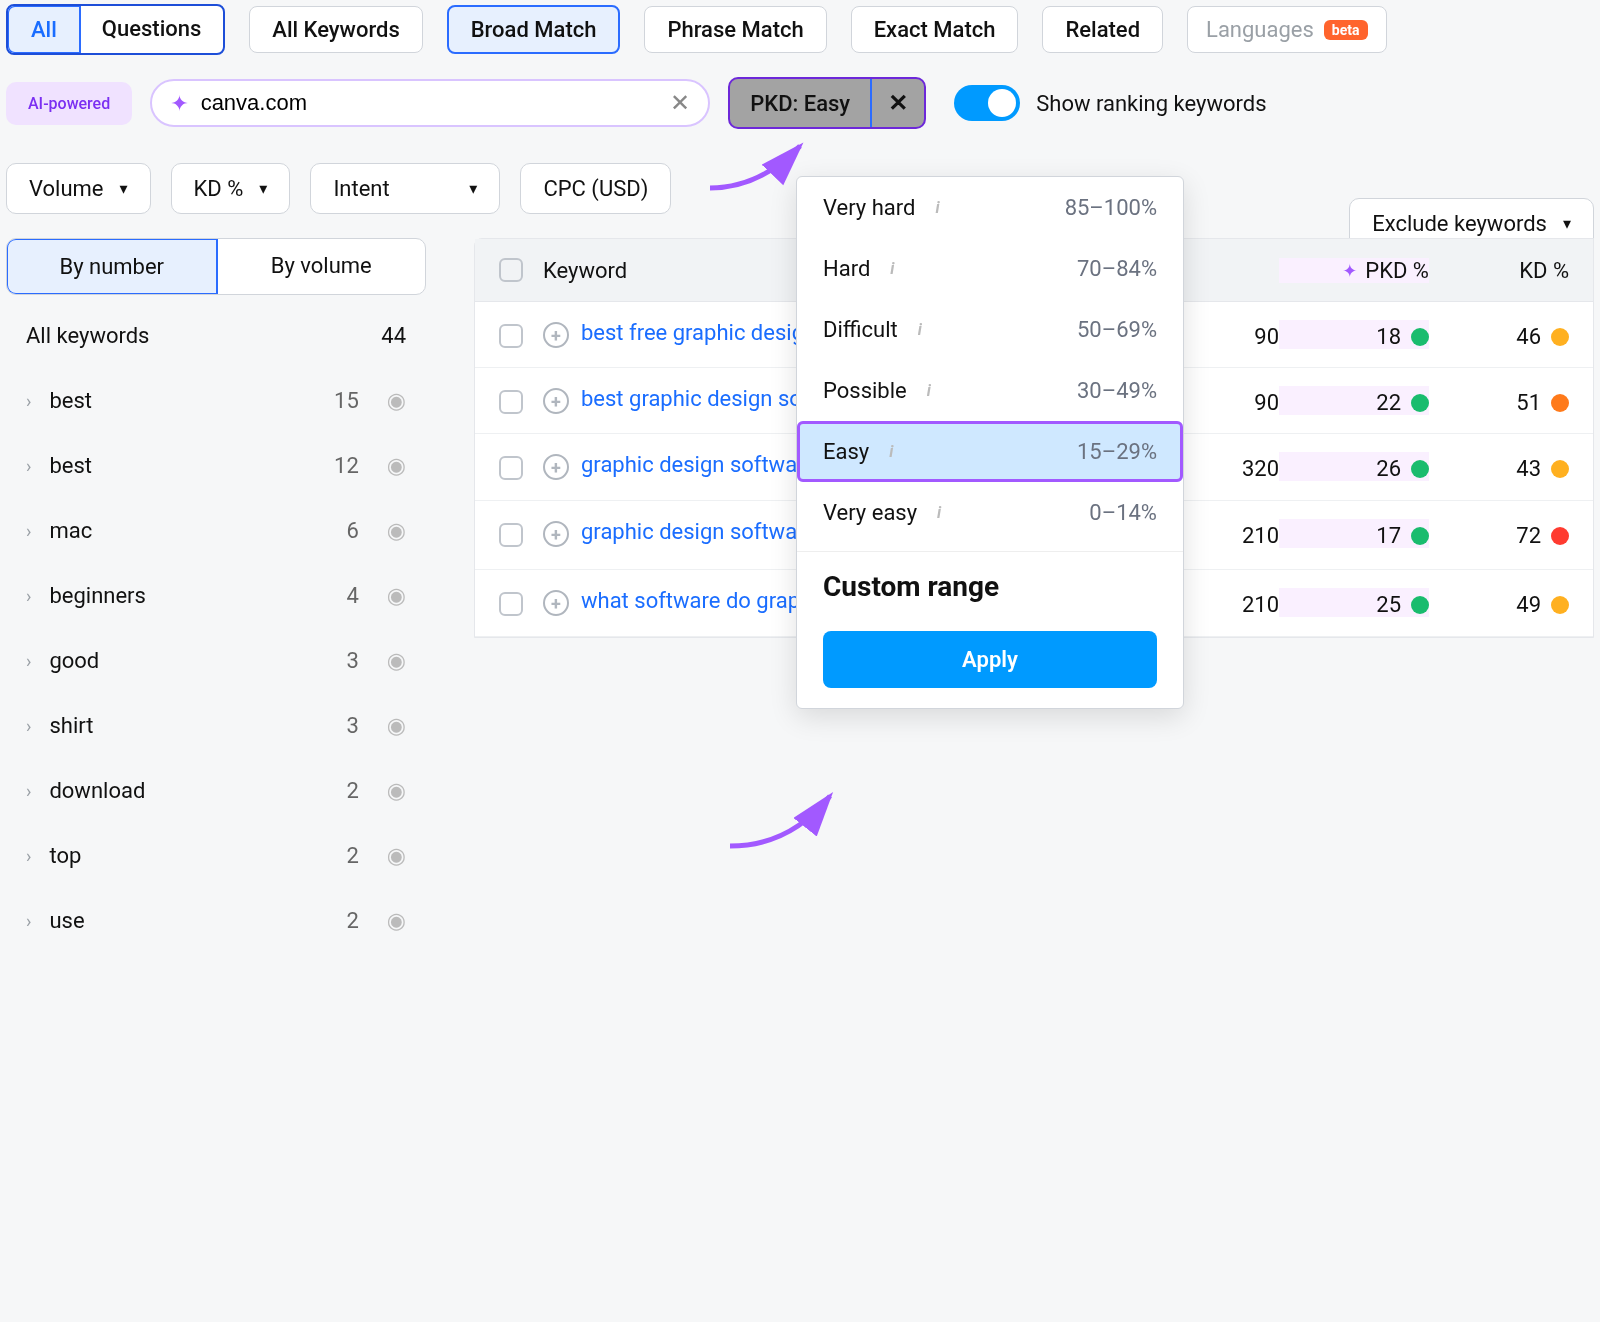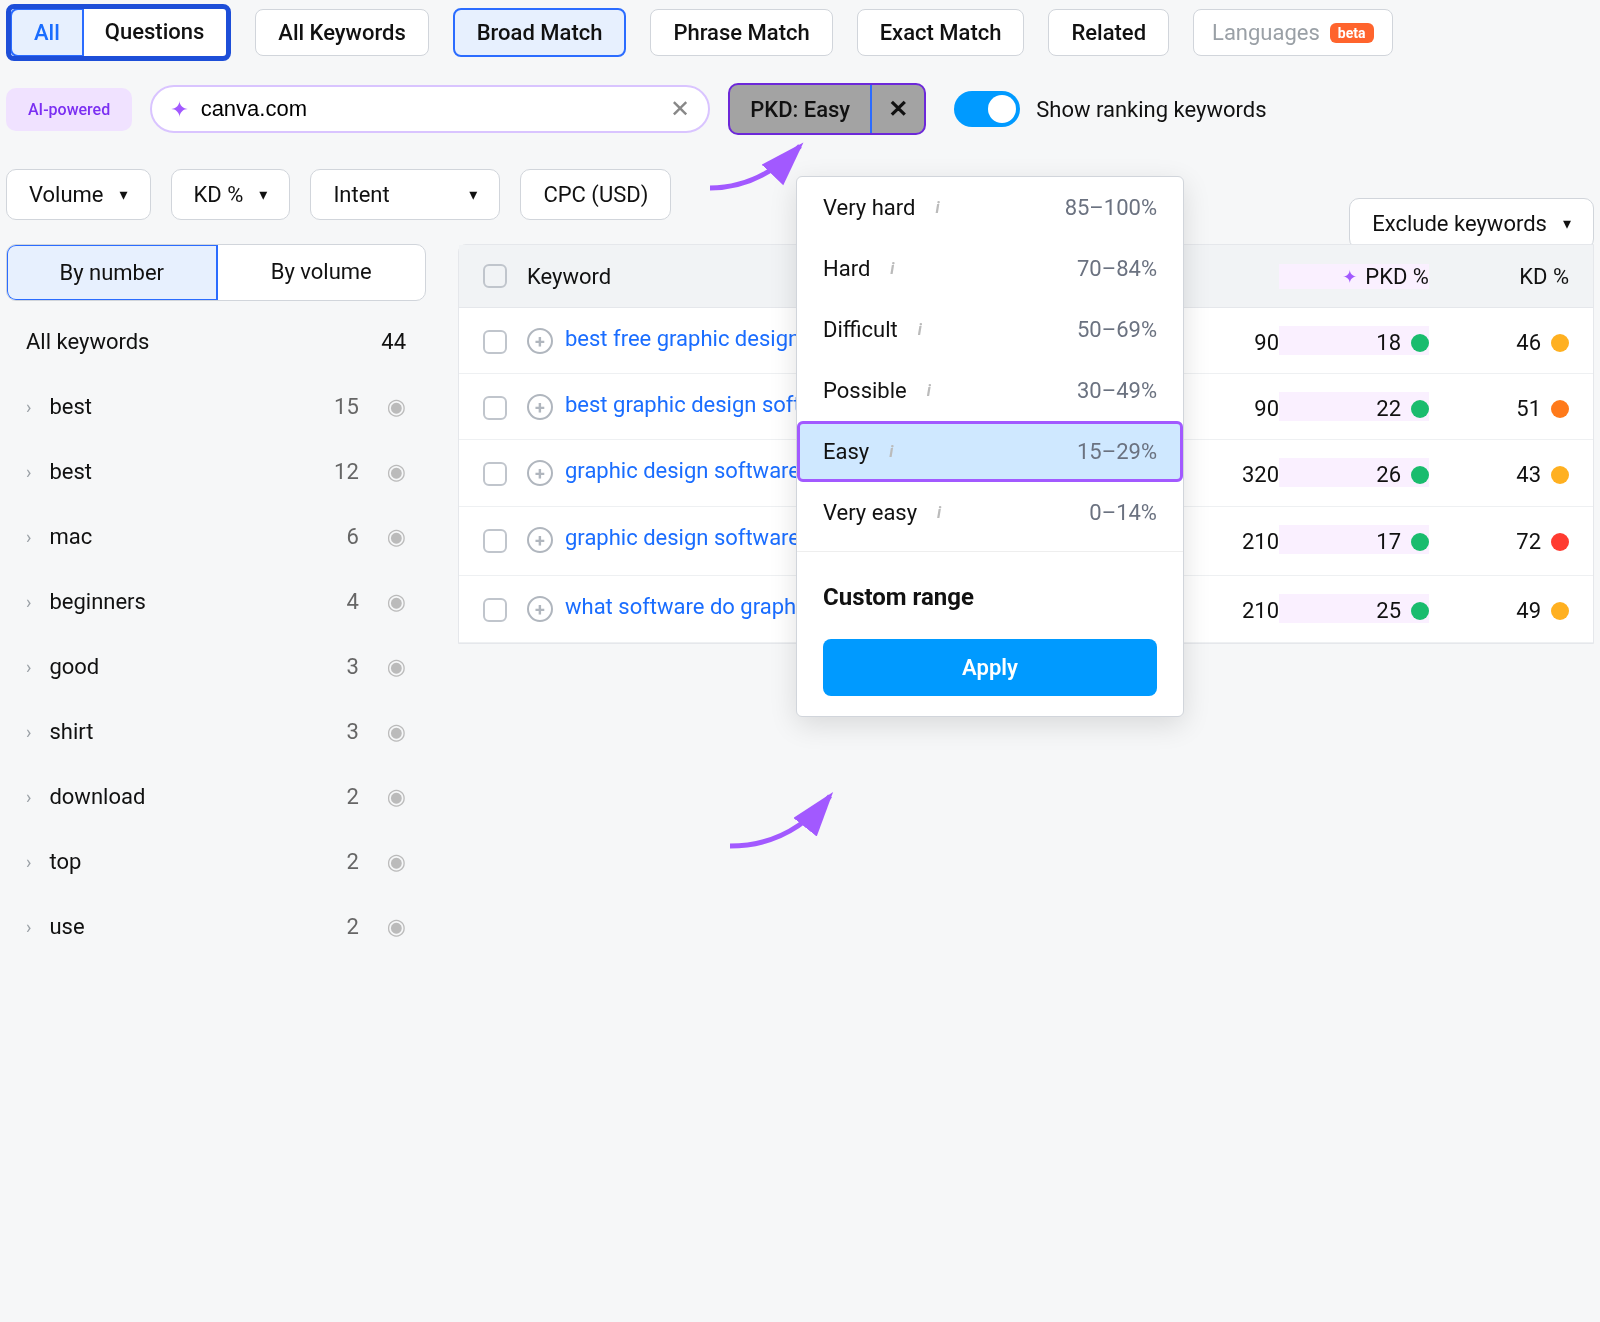--- a/index.html
+++ b/index.html
@@ -1,19 +1,19 @@
 <!DOCTYPE html>
 <html><head>
 <meta charset="utf-8">
 <style>
 * { box-sizing: border-box; margin: 0; padding: 0; }
 body { font-family: -apple-system, BlinkMacSystemFont, 'Segoe UI', Roboto, sans-serif; background: #f6f7f8; color: #111; font-size: 18px; width: 1600px; height: 1322px; overflow: hidden; position: relative; }
 
 .top-tabs { display: flex; gap: 24px; padding: 4px 6px; align-items: center; }
-.tab-group { display: flex; border: 5px solid #1d4ed8; border-radius: 8px; background: #fff; overflow: hidden; }
+.tab-group { display: flex; border: 2px solid #1d4ed8; border-radius: 8px; background: #fff; overflow: hidden; }
 .tab-group .tab { padding: 10px 22px; font-size: 22px; font-weight: 500; cursor: pointer; border-right: 1px solid #d1d5db; }
 .tab-group .tab:last-child { border-right: none; }
 .tab-group .tab.active { background: #e7f0fe; color: #1a6dff; border: 2px solid #2b6cff; margin: -1px; border-radius: 8px 0 0 8px; }
 .tab-single { border: 1px solid #d1d5db; border-radius: 8px; background: #fff; padding: 10px 22px; font-size: 22px; font-weight: 500; cursor: pointer; }
 .tab-single.active { background: #e7f0fe; border: 2px solid #2b6cff; color: #111; }
 .tab-lang { border: 1px solid #d1d5db; border-radius: 8px; background: #fff; padding: 10px 18px; font-size: 22px; color: #9aa0a6; cursor: pointer; display: flex; align-items: center; gap: 10px; }
 .beta-badge { background: #ff642d; color: #fff; font-size: 14px; font-weight: 700; padding: 2px 8px; border-radius: 6px; }
 
 .second-row { display: flex; align-items: center; gap: 18px; padding: 18px 6px 10px; }
 .ai-chip { background: #f0e2ff; color: #7b2ff2; padding: 12px 22px; border-radius: 10px; font-size: 16px; font-weight: 500; }
@@ -28,21 +28,21 @@
 
 .toggle-wrap { display: flex; align-items: center; gap: 16px; margin-left: 10px; }
 .toggle { width: 66px; height: 36px; background: #009aff; border-radius: 20px; position: relative; cursor: pointer; }
 .toggle .knob { width: 28px; height: 28px; background: #fff; border-radius: 50%; position: absolute; top: 4px; right: 4px; }
 .toggle-label { font-size: 22px; }
 
 .third-row { display: flex; gap: 20px; padding: 24px 6px; }
 .drop { border: 1px solid #d1d5db; border-radius: 10px; background: #fff; padding: 12px 22px; font-size: 22px; display: flex; align-items: center; gap: 16px; cursor: pointer; }
 .chev { font-size: 16px; }
 
-.content { display: flex; gap: 32px; padding: 0 6px; }
+.content { display: flex; gap: 48px; padding: 0 6px; }
 .sidebar { width: 420px; }
 .view-toggle { display: flex; border: 1px solid #d1d5db; border-radius: 10px; background: #fff; overflow: hidden; }
 .view-toggle .opt { flex: 1; padding: 14px 22px; font-size: 22px; text-align: center; cursor: pointer; }
 .view-toggle .opt.active { background: #e7f0fe; border: 2px solid #2b6cff; border-radius: 10px 0 0 10px; margin: -1px; margin-right: 0; }
 
 .all-kw-row { display: flex; justify-content: space-between; padding: 28px 20px 20px; font-size: 22px; }
 .kw-list { }
 .kw-item { display: flex; align-items: center; padding: 20px 20px; font-size: 22px; gap: 18px; }
 .kw-item .chev-r { color: #9aa0a6; font-size: 18px; }
 .kw-item .name { flex: 1; }
@@ -84,21 +84,21 @@
 .dot.red { background: #ff3b30; }
 .pkd-col-hl { background: #faf0ff; }
 
 
 .dropdown-panel { position: absolute; top: 176px; left: 796px; width: 388px; background: #fff; border: 1px solid #d1d5db; border-radius: 6px; box-shadow: 0 8px 28px rgba(0,0,0,0.12); z-index: 100; padding-bottom: 20px; }
 .dd-opt { display: flex; justify-content: space-between; padding: 18px 26px; font-size: 22px; align-items: center; cursor: pointer; }
 .dd-opt.selected { background: #cfe8ff; outline: 3px solid #a259ff; outline-offset: -3px; border-radius: 6px; }
 .dd-opt .lname { display: flex; align-items: center; gap: 12px; }
 .info-i { width: 20px; height: 20px; border-radius: 50%; color: #bbb; font-style: italic; font-weight: 700; text-align: center; font-size: 16px; }
 .dd-range { color: #6b7280; }
-.dd-custom { padding: 31px 26px 10px; font-size: 24px; font-weight: 700; border-top: 1px solid #eee; margin-top: 8px; }
+.dd-custom { padding: 18px 26px 10px; font-size: 28px; font-weight: 700; border-top: 1px solid #eee; margin-top: 8px; }
 .dd-inputs { display: flex; padding: 0 26px; gap: 0; }
 .dd-inputs input { border: 1px solid #d1d5db; padding: 14px 16px; font-size: 20px; width: 50%; outline: none; }
 .dd-inputs input:first-child { border-radius: 8px 0 0 8px; border-right: none; }
 .dd-inputs input:last-child { border-radius: 0 8px 8px 0; }
 .dd-apply { margin: 18px 26px 0; background: #009aff; color: #fff; font-size: 22px; font-weight: 600; padding: 16px; text-align: center; border-radius: 8px; cursor: pointer; }
 
 
 .arrow1 { position: absolute; top: 138px; left: 700px; z-index: 200; }
 .arrow2 { position: absolute; top: 786px; left: 720px; z-index: 200; }
 

